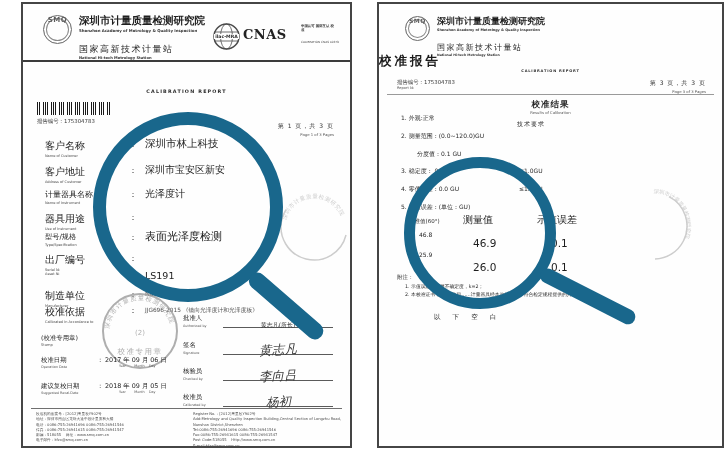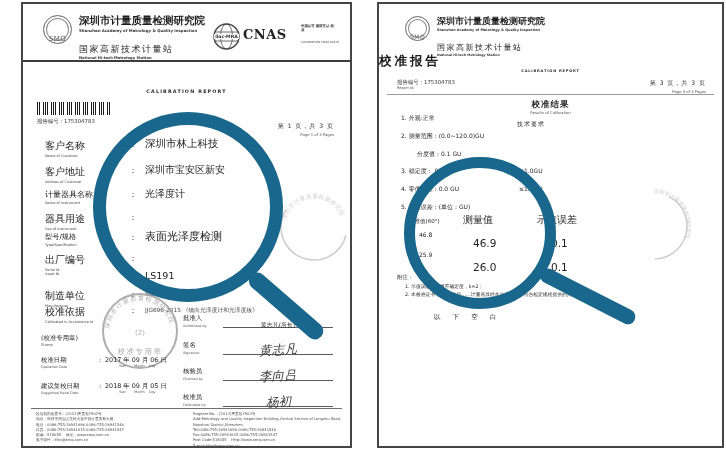--- a/index.html
+++ b/index.html
@@ -6,22 +6,22 @@
   html,body{background:#fff}
   .canvas{position:relative;width:726px;height:450px;background:#fff;overflow:hidden;
           font-family:"DejaVu Sans","Liberation Sans",sans-serif;color:#2d2d2d}
   .doc{position:absolute;background:#fefefe;border:2px solid #454545}
   .doc-left{left:21px;top:2px;width:331px;height:446px}
   .doc-right{left:377px;top:2px;width:347px;height:446px}
 
   
   .smq-logo{position:absolute;border-radius:50%;border:1.5px solid #6b6b6b;
             box-shadow:inset 0 0 0 2px #fff, inset 0 0 0 3px #8a8a8a;
-            display:flex;align-items:flex-end;justify-content:center;
-            font-size:7px;font-weight:400;color:#5c5c5c;letter-spacing:.5px}
+            display:flex;align-items:flex-start;justify-content:center;
+            font-size:7px;font-weight:700;color:#5c5c5c;letter-spacing:.5px}
   .doc-left  .smq-logo{left:20px;top:11px;width:29px;height:29px}
   .doc-right .smq-logo{left:26px;top:12px;width:25px;height:25px;font-size:6px}
   .org-block{position:absolute}
   .doc-left  .org-block{left:56px;top:10px;width:150px}
   .doc-right .org-block{left:58px;top:11px;width:150px}
   .org-cn{font-size:10.5px;font-weight:700;color:#1f1f1f;white-space:nowrap}
   .org-en{font-size:3.9px;font-weight:700;color:#333;white-space:nowrap}
   .org-cn2{font-size:9px;font-weight:400;letter-spacing:1.5px;color:#1f1f1f;margin-top:10px;white-space:nowrap}
   .org-en2{font-size:3.7px;font-weight:700;color:#333;white-space:nowrap}
   .doc-right .org-cn{font-size:9px}

